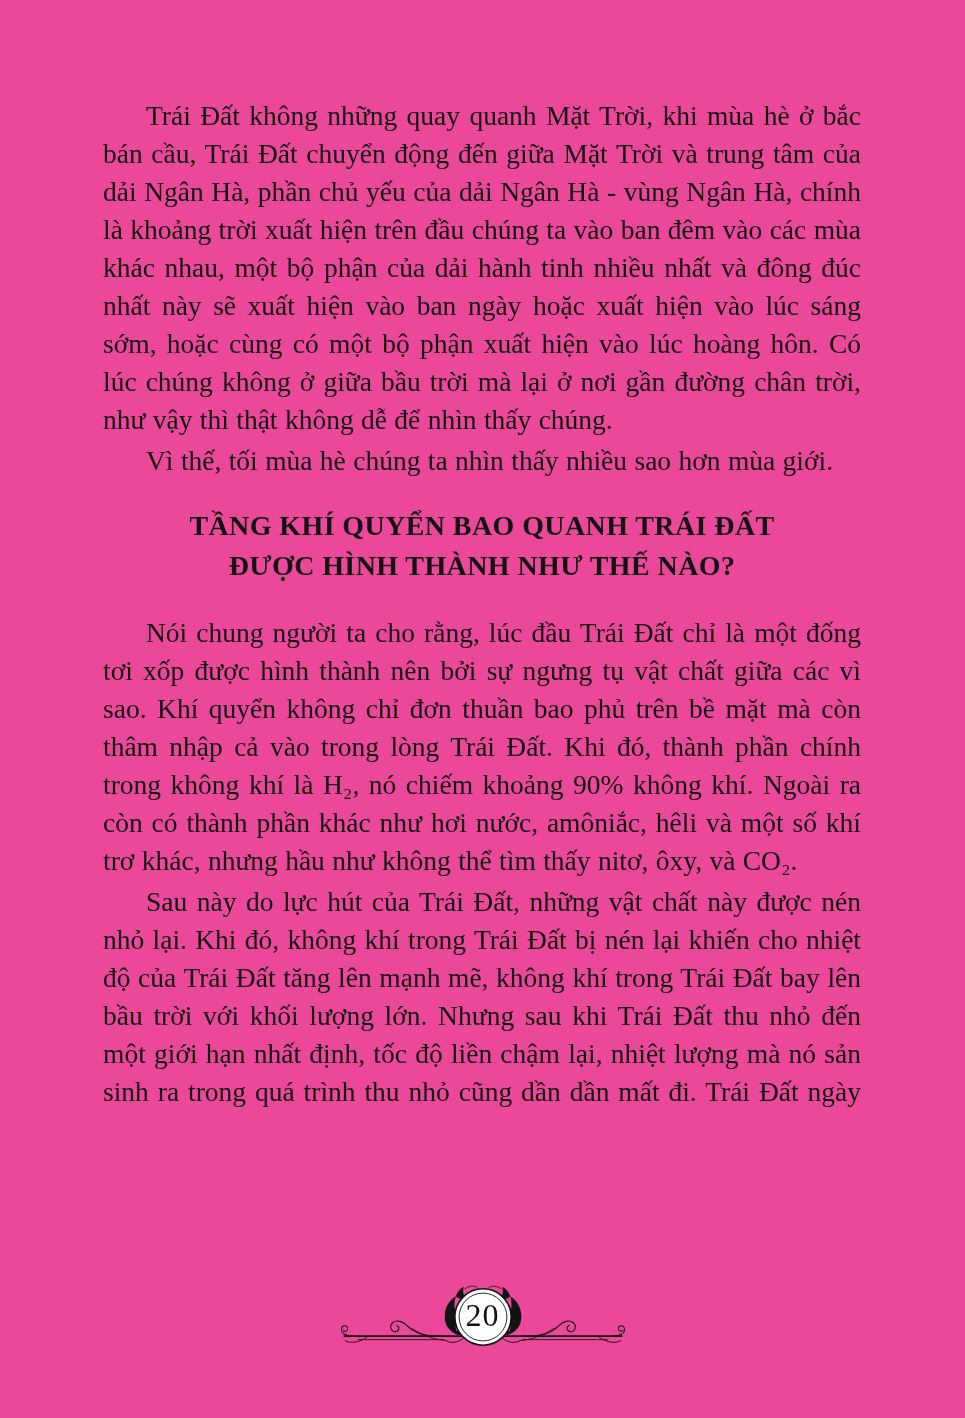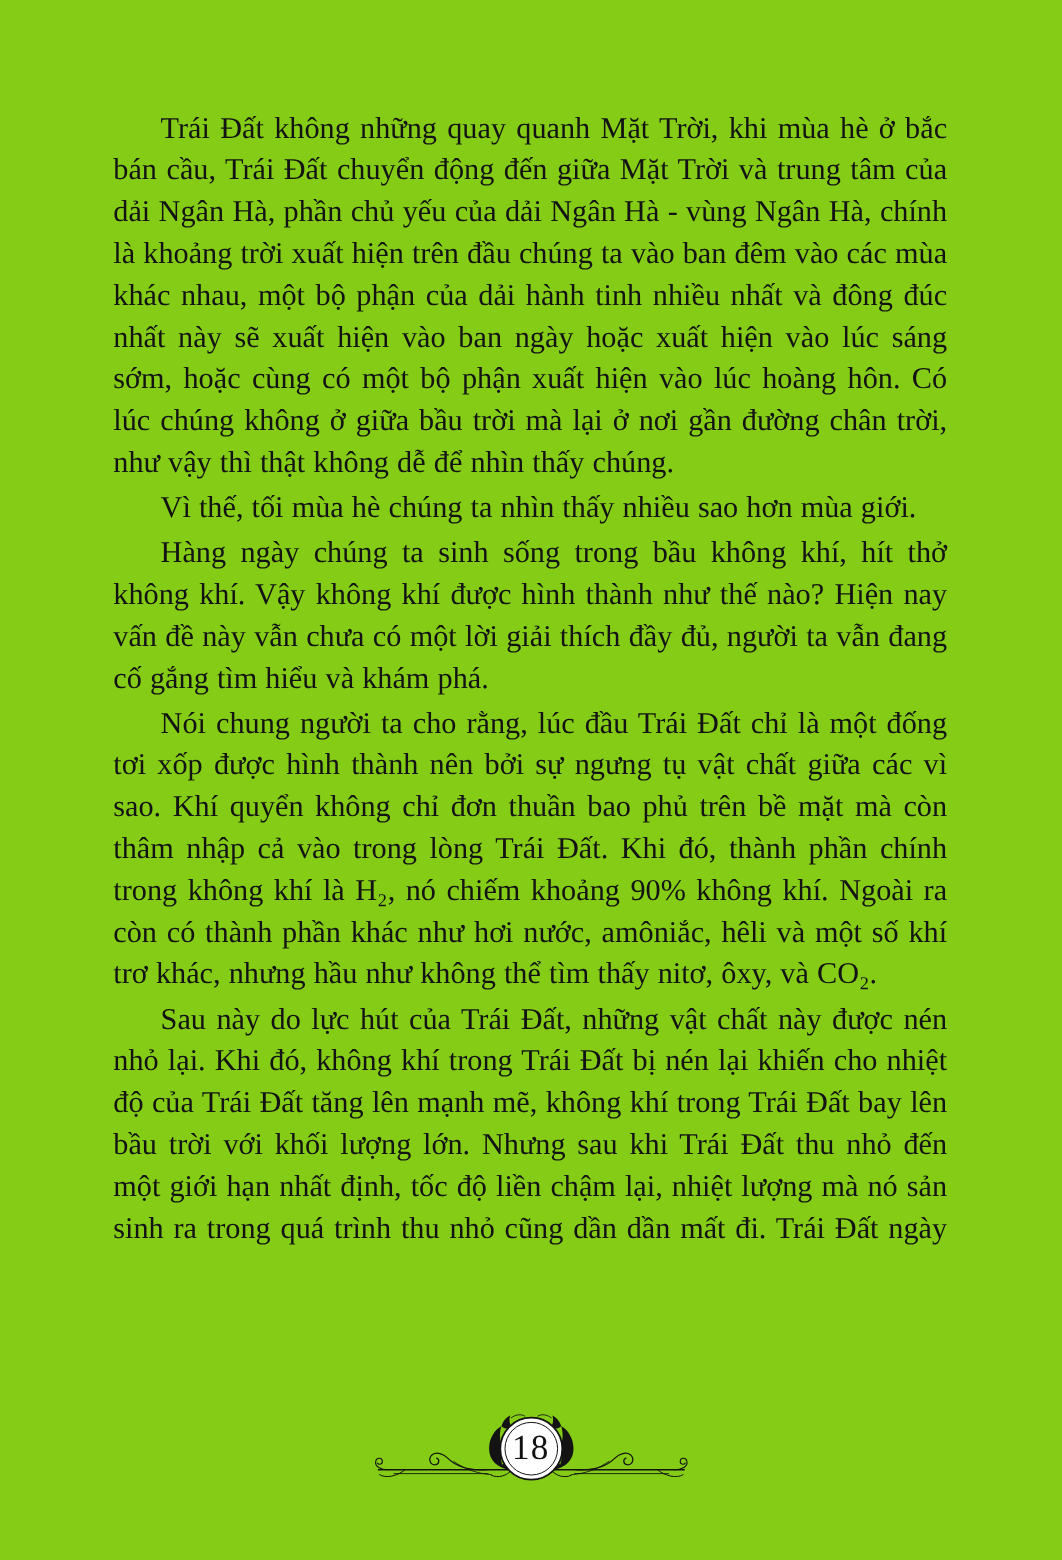--- a/index.html
+++ b/index.html
@@ -5,21 +5,21 @@
   html, body {
     margin: 0;
     padding: 0;
     background: #e8e8e8;
   }
   .page {
     position: relative;
     width: 965px;
     height: 1418px;
     margin: 0 auto;
-    background: #84cc16;
+    background: #ec4899;
     color: #131313;
     font-family: "Liberation Serif", "DejaVu Serif", serif;
     overflow: hidden;
   }
   .text-block {
     position: absolute;
     left: 103px;
     top: 97px;
     width: 758px;
   }
@@ -78,22 +78,25 @@
 <body>
 
 <div class="page">
 
   <div class="text-block">
 
     <p class="para">Trái Đất không những quay quanh Mặt Trời, khi mùa hè ở bắc bán cầu, Trái Đất chuyển động đến giữa Mặt Trời và trung tâm của dải Ngân Hà, phần chủ yếu của dải Ngân Hà - vùng Ngân Hà, chính là khoảng trời xuất hiện trên đầu chúng ta vào ban đêm vào các mùa khác nhau, một bộ phận của dải hành tinh nhiều nhất và đông đúc nhất này sẽ xuất hiện vào ban ngày hoặc xuất hiện vào lúc sáng sớm, hoặc cùng có một bộ phận xuất hiện vào lúc hoàng hôn. Có lúc chúng không ở giữa bầu trời mà lại ở nơi gần đường chân trời, như vậy thì thật không dễ để nhìn thấy chúng.</p>
 
     <p class="para">Vì thế, tối mùa hè chúng ta nhìn thấy nhiều sao hơn mùa giới.</p>
 
+    <h2 class="heading">
+      <span class="heading-line">TẦNG KHÍ QUYỂN BAO QUANH TRÁI ĐẤT</span>
+      <span class="heading-line">ĐƯỢC HÌNH THÀNH NHƯ THẾ NÀO?</span>
+    </h2>
 
-    <p class="para">Hàng ngày chúng ta sinh sống trong bầu không khí, hít thở không khí. Vậy không khí được hình thành như thế nào? Hiện nay vấn đề này vẫn chưa có một lời giải thích đầy đủ, người ta vẫn đang cố gắng tìm hiểu và khám phá.</p>
 
     <p class="para">Nói chung người ta cho rằng, lúc đầu Trái Đất chỉ là một đống tơi xốp được hình thành nên bởi sự ngưng tụ vật chất giữa các vì sao. Khí quyển không chỉ đơn thuần bao phủ trên bề mặt mà còn thâm nhập cả vào trong lòng Trái Đất. Khi đó, thành phần chính trong không khí là H₂, nó chiếm khoảng 90% không khí. Ngoài ra còn có thành phần khác như hơi nước, amôniắc, hêli và một số khí trơ khác, nhưng hầu như không thể tìm thấy nitơ, ôxy, và CO₂.</p>
 
     <p class="para continued">Sau này do lực hút của Trái Đất, những vật chất này được nén nhỏ lại. Khi đó, không khí trong Trái Đất bị nén lại khiến cho nhiệt độ của Trái Đất tăng lên mạnh mẽ, không khí trong Trái Đất bay lên bầu trời với khối lượng lớn. Nhưng sau khi Trái Đất thu nhỏ đến một giới hạn nhất định, tốc độ liền chậm lại, nhiệt lượng mà nó sản sinh ra trong quá trình thu nhỏ cũng dần dần mất đi. Trái Đất ngày</p>
 
   </div>
 
   <div class="footer">
     <div class="ornament-wrap">
       <svg viewBox="0 0 580 144" xmlns="http://www.w3.org/2000/svg" aria-hidden="true">
@@ -119,17 +122,17 @@
 
             <path d="M255,108 C246,119 230,124 218,118" stroke-width="1.8"></path>
           </g>
         </defs>
         <use href="#halfOrn"></use>
         <use href="#halfOrn" transform="translate(580,0) scale(-1,1)"></use>
 
         <circle cx="290" cy="70" r="56" fill="#ffffff" stroke="#131313" stroke-width="3.2"></circle>
         <circle cx="290" cy="70" r="47.5" fill="none" stroke="#131313" stroke-width="1.8"></circle>
       </svg>
-      <span class="page-number">18</span>
+      <span class="page-number">20</span>
     </div>
   </div>
 
 </div>
 
 </body></html>

